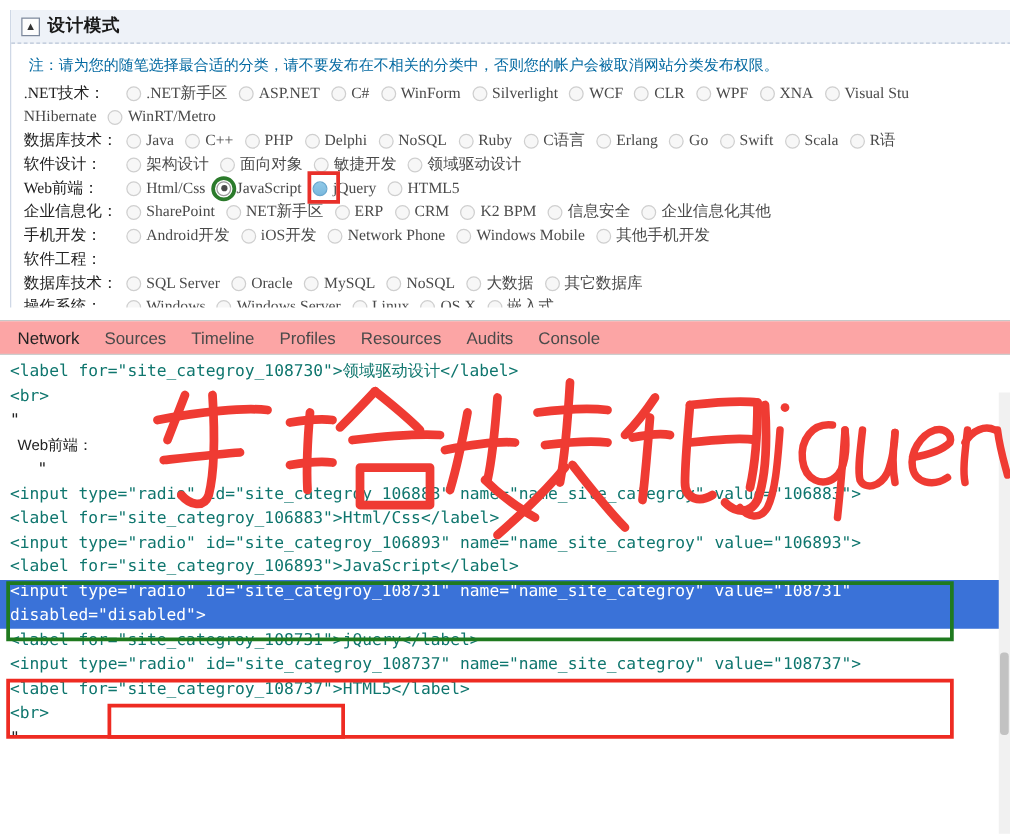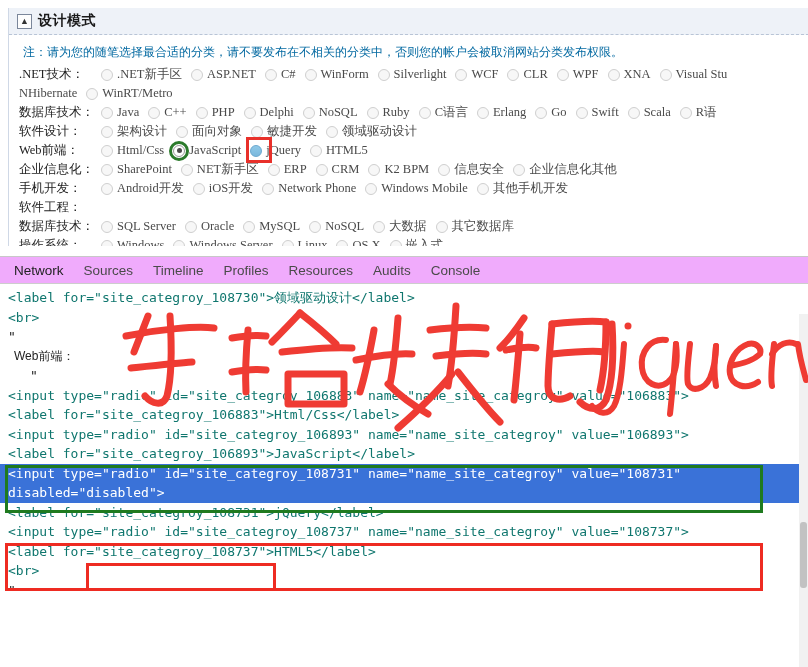--- a/index.html
+++ b/index.html
@@ -60,21 +60,21 @@
     font-size:11px;color:#333;padding:1px 4px;white-space:nowrap;
     z-index:40;
   }
   .devtools-tip .tip-sel{color:#8b2d2d;}
   .devtools-tip .tip-dim{color:#8a8a8a;}
   
   .page-fade{position:absolute;left:0;top:246px;width:808px;height:12px;background:#fff;}
   
   #devtools{position:absolute;left:0;top:256px;width:808px;height:411px;background:#fff;border-top:1px solid #c8c8c8;}
   .dt-tabbar{
-    height:26px;background:#f0abfc;border-bottom:1px solid #cdcdcd;
+    height:26px;background:#fca5a5;border-bottom:1px solid #cdcdcd;
     display:flex;align-items:center;padding-left:4px;
   }
   .dt-tab{
     font-size:13.5px;color:#4a4a4a;padding:3px 10px;cursor:default;
     font-family:"Liberation Sans",sans-serif;
   }
   .dt-tab.active{color:#222;}
   .dt-code{
     position:relative;
     padding:4px 0 0 0;

